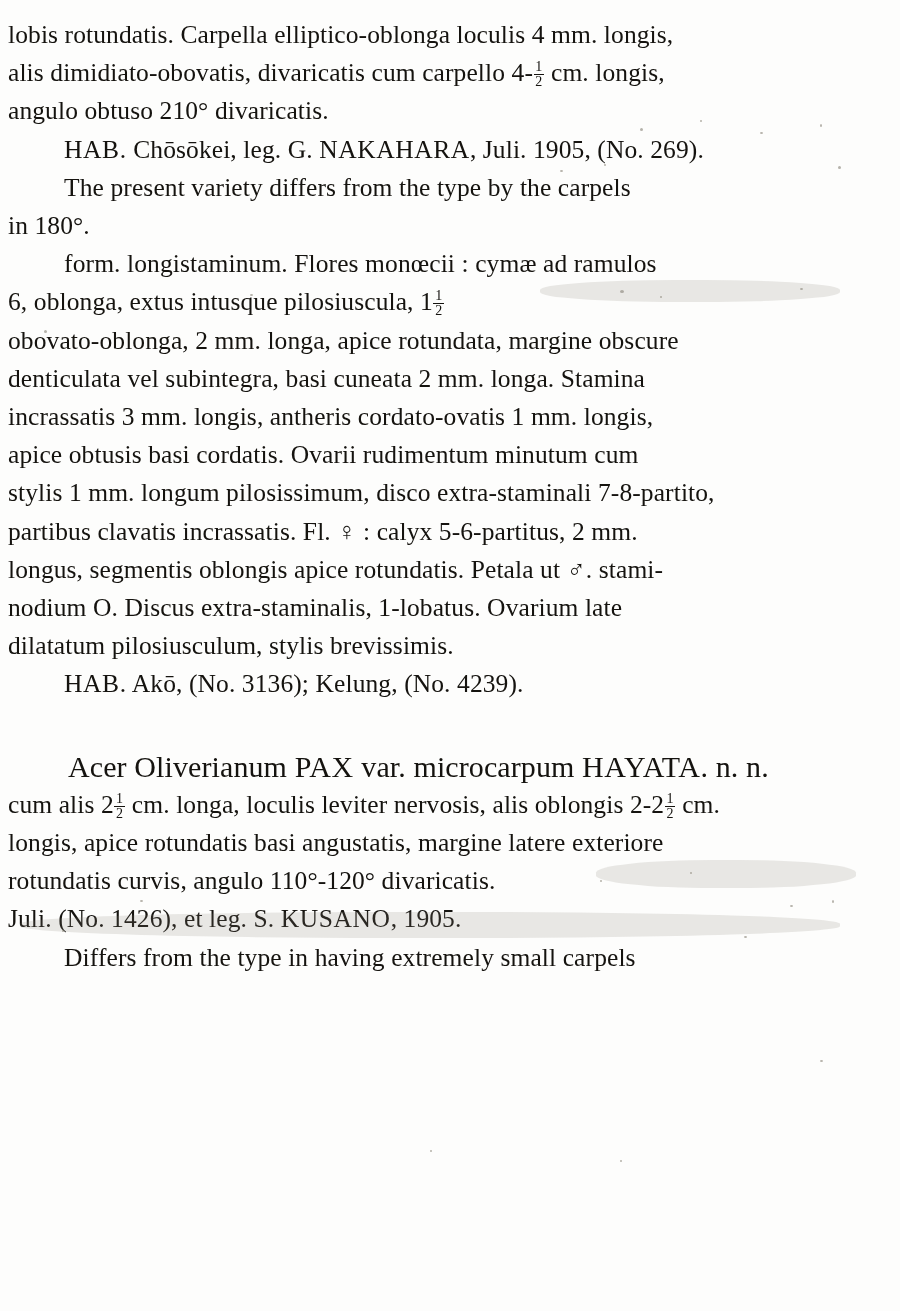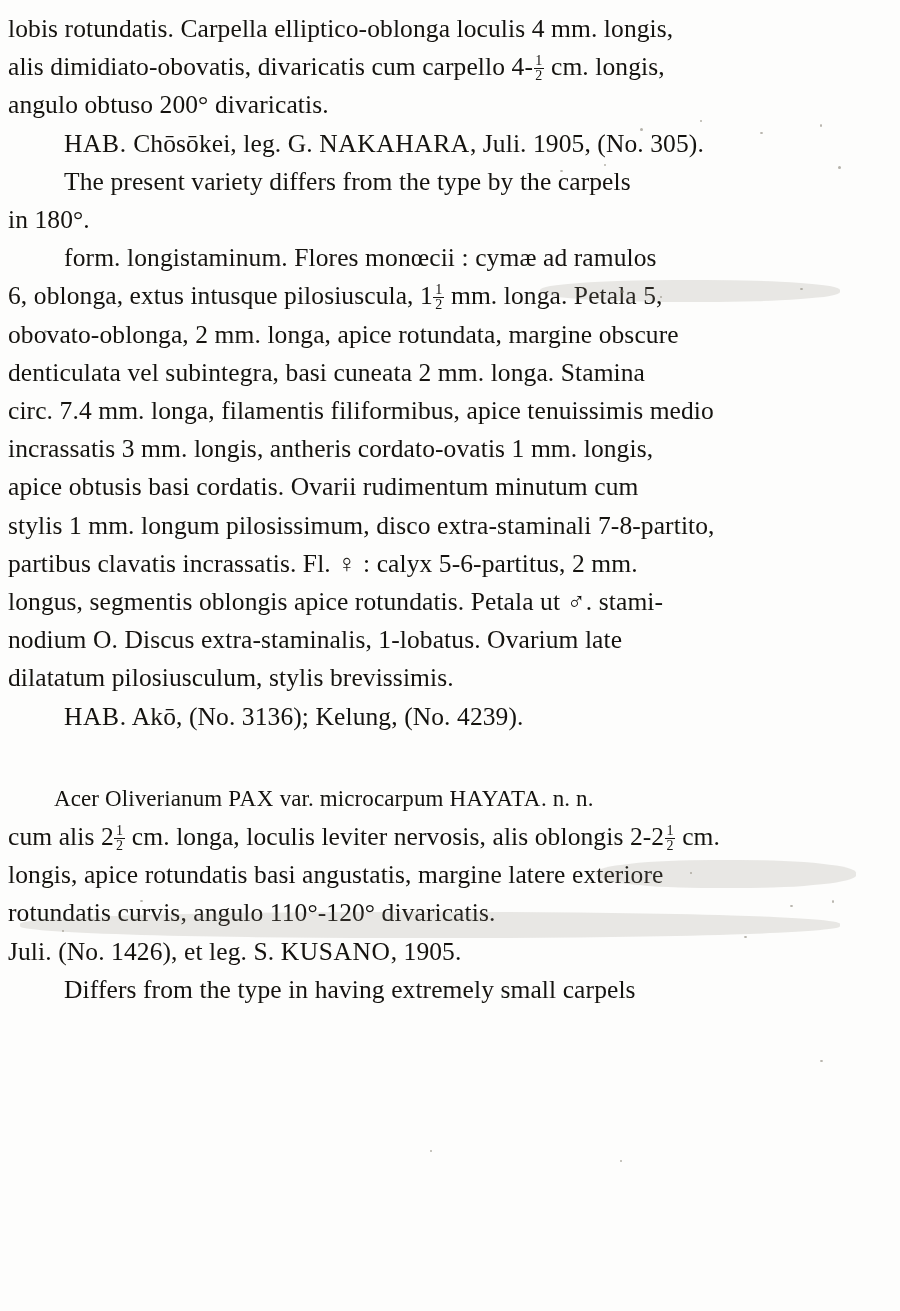--- a/index.html
+++ b/index.html
@@ -18,21 +18,21 @@
     position: relative;
     width: 900px;
     height: 1311px;
     padding: 0;
     box-sizing: border-box;
     background: #fdfdfc;
   }
   .col {
     position: absolute;
     left: 8px;
-    top: 10px;
+    top: 16px;
     width: 884px;
   }
   p {
     margin: 0;
     font-size: 25.5px;
     line-height: 38.2px;
     text-align: justify;
     text-justify: inter-word;
     letter-spacing: 0.1px;
     color: #15130f;
@@ -60,21 +60,21 @@
     display: block;
     border-bottom: 1px solid #15130f;
     padding: 0 0.12em;
   }
   .frac .d {
     display: block;
     padding: 0 0.12em;
   }
   .gap-large { height: 44px; }
   .heading {
-    font-size: 23px;
+    font-size: 30px;
     line-height: 38.2px;
     text-indent: 2.0em;
     margin: 0;
   }
   .speck {
     position: absolute;
     background: #7a7468;
     border-radius: 50%;
     opacity: 0.55;
     pointer-events: none;
@@ -93,32 +93,31 @@
   }
 </style>
 </head>
 <body>
 
 <div class="page">
   <div class="col">
 
     <p><span>lobis rotundatis.    Carpella elliptico-oblonga loculis 4 mm. longis,</span></p>
     <p><span>alis  dimidiato-obovatis,  divaricatis  cum  carpello  4-</span><span class="frac"><span class="n">1</span><span class="d">2</span></span><span> cm. longis,</span></p>
-    <p><span>angulo obtuso 200° divaricatis.</span></p>
+    <p><span>angulo obtuso 210° divaricatis.</span></p>
 
-    <p class="indent"><span class="sc">HAB.</span><span> Chōsōkei, leg. G. </span><span class="sc">NAKAHARA</span><span>, Juli. 1905, (No. 305).</span></p>
+    <p class="indent"><span class="sc">HAB.</span><span> Chōsōkei, leg. G. </span><span class="sc">NAKAHARA</span><span>, Juli. 1905, (No. 269).</span></p>
 
     <p class="indent"><span>The  present  variety  differs  from  the  type  by  the  carpels</span></p>
     <p><span>in 180°.</span></p>
 
     <p class="indent"><span>form.</span> <span class="b">longistaminum</span><span>. Flores monœcii : cymæ ad ramulos</span></p>
-    <p><span>6, oblonga, extus intusque pilosiuscula, 1</span><span class="frac"><span class="n">1</span><span class="d">2</span></span><span> mm. longa.   Petala 5,</span></p>
+    <p><span>6, oblonga, extus intusque pilosiuscula, 1</span><span class="frac"><span class="n">1</span><span class="d">2</span></span></p>
     <p><span>obovato-oblonga, 2 mm. longa, apice rotundata, margine obscure</span></p>
     <p><span>denticulata vel subintegra, basi cuneata 2 mm. longa.   Stamina</span></p>
-    <p><span>circ. 7.4 mm. longa, filamentis filiformibus, apice tenuissimis medio</span></p>
     <p><span>incrassatis 3 mm. longis, antheris cordato-ovatis 1 mm. longis,</span></p>
     <p><span>apice obtusis basi cordatis.    Ovarii rudimentum minutum cum</span></p>
     <p><span>stylis 1 mm. longum pilosissimum, disco extra-staminali 7-8-partito,</span></p>
     <p><span>partibus clavatis incrassatis.   Fl. ♀ : calyx 5-6-partitus, 2 mm.</span></p>
     <p><span>longus, segmentis oblongis apice rotundatis.    Petala ut ♂. stami-</span></p>
     <p><span>nodium O.    Discus extra-staminalis, 1-lobatus.    Ovarium late</span></p>
     <p><span>dilatatum pilosiusculum, stylis brevissimis.</span></p>
 
     <p class="indent"><span class="sc">HAB.</span><span> Akō, (No. 3136); Kelung, (No. 4239).</span></p>
 

